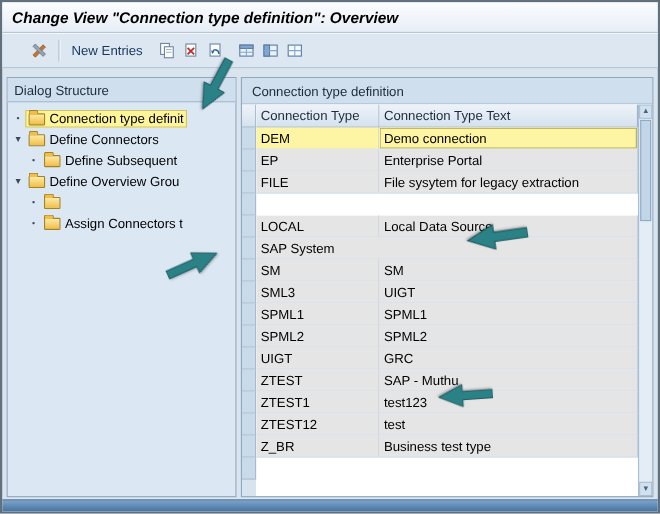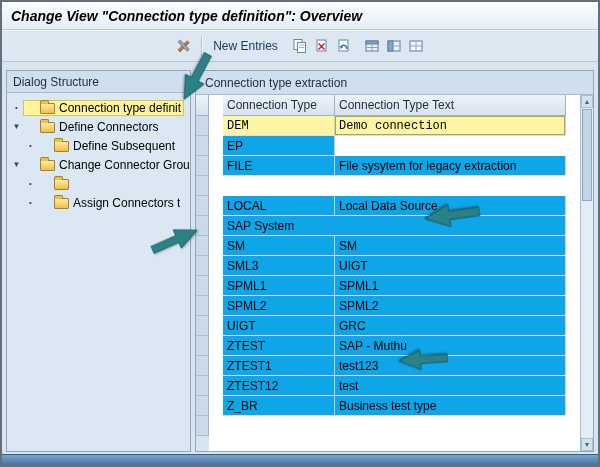--- a/index.html
+++ b/index.html
@@ -9,73 +9,73 @@
   .window { position:relative; width:600px; height:467px; border:2px solid #62707e;
             background:#d9e4ef; overflow:hidden; }
 
   
   .titlebar { height:28px; background:linear-gradient(#fbfdfe,#e7eef6);
               border-bottom:1px solid #b6c6d6; display:flex; align-items:center; padding:0 9px; }
   .titlebar .title { font-size:14px; font-weight:bold; font-style:italic; color:#000; }
 
   
   .toolbar { height:32px; background:#dce7f2; border-bottom:1px solid #b3c5d7;
-             box-shadow:0 1px 0 #f4f8fc inset; display:flex; align-items:center; padding:0 4px;justify-content:center; }
+             box-shadow:0 1px 0 #f4f8fc inset; display:flex; align-items:center; padding:0 24px; }
   .tb-sep { width:1px; height:20px; background:#b3c5d7; margin:0 7px; box-shadow:1px 0 0 #f2f7fb; }
   .tb-icon { width:20px; height:20px; display:flex; align-items:center; justify-content:center;
              border:1px solid transparent; cursor:default; }
   .tb-icon + .tb-icon { margin-left:2px; }
   .tb-group { display:flex; margin-left:8px; }
   .new-entries { display:flex; align-items:center; gap:4px; font-size:12px; color:#17365c;
                  padding:2px 4px; white-space:nowrap; }
 
   
   .content { position:absolute; top:68px; left:4px; right:4px; bottom:13px; display:flex; }
 
-  .dialog-structure { width:185px; flex:none; border:1px solid #90a7be; background:#dbe8f4;
+  .dialog-structure { width:209px; flex:none; border:1px solid #90a7be; background:#dbe8f4;
                       display:flex; flex-direction:column; margin-right:4px; }
   .panel-header { height:22px; flex:none; background:#d0dfee; border-bottom:1px solid #a7bbcf;
                   font-size:12px; color:#1d2c3b; display:flex; align-items:center; padding:0 6px; }
   .tree { flex:1; padding:5px 1px; font-size:12px; overflow:hidden; }
   .tree-item { display:flex; align-items:center; height:19px; white-space:nowrap; overflow:hidden; }
   .bullet { width:13px; flex:none; font-size:8px; color:#3a4a5a; text-align:center; }
-  .node-content { display:flex; align-items:center; padding:1px 3px 1px 16px; }
+  .node-content { display:flex; align-items:center; padding:1px 3px 1px 2px; }
   .tree-item.selected .node-content { background:#fdf49c; box-shadow:0 0 0 1px #d2c464 inset; }
   .folder { width:15px; height:11px; position:relative; margin:1px 4px 0 1px; flex:none;
             background:linear-gradient(#ffeaa6,#f0be49); border:1px solid #a5841f; border-radius:1px; }
   .folder::before { content:""; position:absolute; top:-4px; left:-1px; width:7px; height:3px;
                     background:#f0be49; border:1px solid #a5841f; border-bottom:none;
                     border-radius:2px 2px 0 0; }
   .tree-label { overflow:hidden; text-overflow:clip; }
 
   .right-panel { flex:1; border:1px solid #90a7be; background:#d7e4f0;
                  display:flex; flex-direction:column; overflow:hidden; }
   .right-header { height:24px; flex:none; background:#d0dfee; border-bottom:1px solid #a7bbcf;
                   font-size:12px; color:#1d2c3b; display:flex; align-items:center; padding:0 9px; }
-  .table-zone { flex:1; display:flex; background:#fff; overflow:hidden;gap:14px; }
+  .table-zone { flex:1; display:flex; background:#fff; overflow:hidden; }
 
   .sel-col { width:13px; flex:none; display:flex; flex-direction:column; background:#d7e4f0; }
   .sel-spacer { height:21px; flex:none; background:linear-gradient(#eef3f9,#d6e2ee);
                 border-bottom:1px solid #9db3c8; border-right:1px solid #9db3c8; }
   .sel-cell { height:20px; flex:none; background:#c9daea; border-bottom:1px solid #aabfd4;
               border-right:1px solid #9db3c8; }
 
   .grid { flex:1; display:flex; flex-direction:column; background:#fff; overflow:hidden; }
   .grid-header { display:flex; height:21px; flex:none; }
   .grid-header .hcell { background:linear-gradient(#eef3f9,#d6e2ee); border-right:1px solid #9db3c8;
                         border-bottom:1px solid #9db3c8; font-size:12px; color:#1d2c3b;
                         padding:3px 4px; white-space:nowrap; overflow:hidden; }
   .grid-body { display:flex; flex-direction:column; }
   .grid-row { display:flex; height:20px; flex:none; }
-  .cell { font-size:12px; color:#000; padding:3px 4px; background:#0ea5e9;
+  .cell { font-size:12px; color:#000; padding:3px 4px; background:#e5e5e5;
           border-right:1px solid #c3d2e0; border-bottom:1px solid #d5e0ea;
           white-space:nowrap; overflow:hidden; }
   .col-type { width:112px; flex:none; }
   .col-text { flex:1; }
-  .grid-row.selected .cell { background:#fdf5a3;font-family:Liberation Mono, monospace; }
+  .grid-row.selected .cell { background:#fdf5a3; }
   .grid-row.selected .col-text { box-shadow:0 0 0 1px #b3a44c inset; }
 
   .vscroll { width:13px; flex:none; background:#e4edf6; border-left:1px solid #a9bed2;
              display:flex; flex-direction:column; }
   .vs-btn { height:13px; flex:none; background:#d3e1ef; border:1px solid #a9bed2;
             font-size:7px; color:#44658a; display:flex; align-items:center; justify-content:center; }
   .vs-thumb { height:92px; flex:none; background:#c3d6e8; border:1px solid #8fa9c2; margin:1px; }
   .vs-fill { flex:1; }
 
   .bottom-strip { position:absolute; left:0; right:0; bottom:0; height:11px;
@@ -189,21 +189,21 @@
             <span class="node-content">
               <span class="folder"></span>
               <span class="tree-label">Define Subsequent</span>
             </span>
           </div>
 
           <div class="tree-item" style="padding-left: 2px;">
             <span class="bullet">▼</span>
             <span class="node-content">
               <span class="folder"></span>
-              <span class="tree-label">Change Connector Grou</span>
+              <span class="tree-label">Define Overview Grou</span>
             </span>
           </div>
 
           <div class="tree-item" style="padding-left: 16px;">
             <span class="bullet">•</span>
             <span class="node-content">
               <span class="folder"></span>
             </span>
           </div>
 
@@ -212,21 +212,21 @@
             <span class="node-content">
               <span class="folder"></span>
               <span class="tree-label">Assign Connectors t</span>
             </span>
           </div>
         </div>
     </div>
 
     <div class="right-panel">
       <div class="right-header">
-        <span>Connection type extraction</span>
+        <span>Connection type definition</span>
       </div>
       <div class="table-zone">
         <div class="sel-col">
           <div class="sel-spacer"></div>
 
             <div class="sel-cell"></div>
 
             <div class="sel-cell"></div>
 
             <div class="sel-cell"></div>
@@ -264,20 +264,21 @@
           </div>
           <div class="grid-body">
 
               <div class="grid-row selected">
                 <div class="cell col-type">DEM</div>
                 <div class="cell col-text">Demo connection</div>
               </div>
 
               <div class="grid-row">
                 <div class="cell col-type">EP</div>
+                <div class="cell col-text">Enterprise Portal</div>
               </div>
 
               <div class="grid-row">
                 <div class="cell col-type">FILE</div>
                 <div class="cell col-text">File sysytem for legacy extraction</div>
               </div>
 
               <div class="grid-row">
               </div>
 

